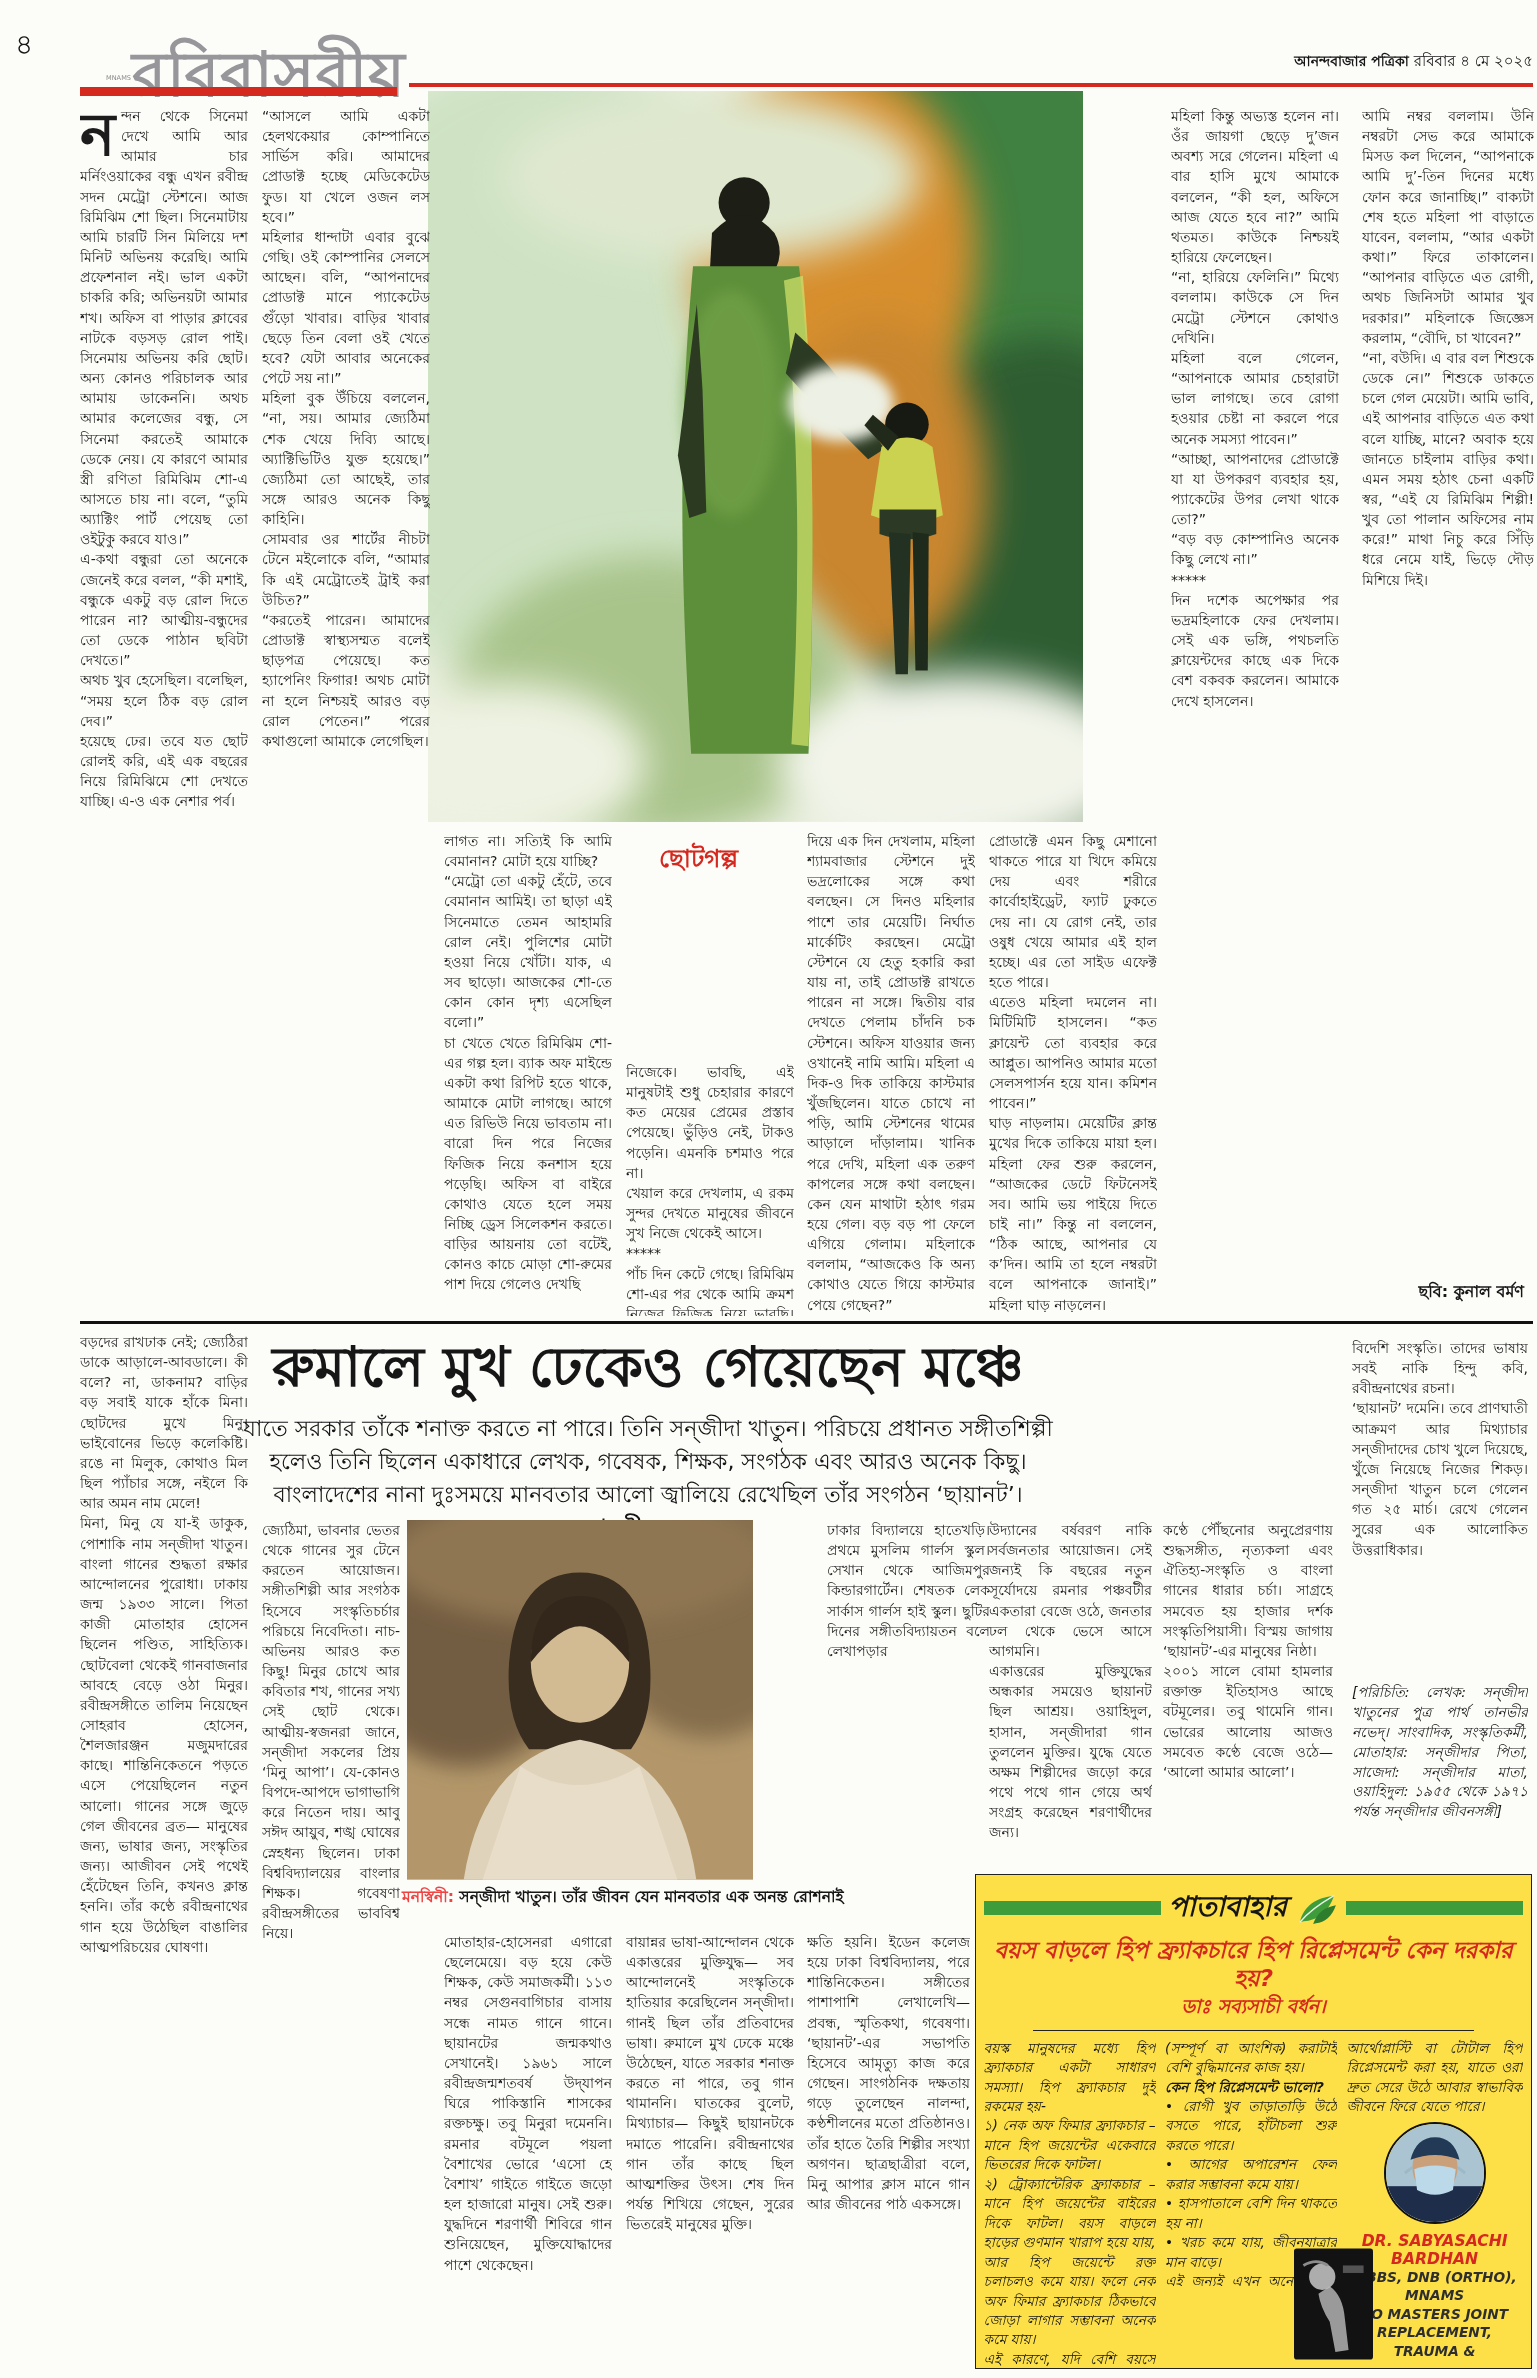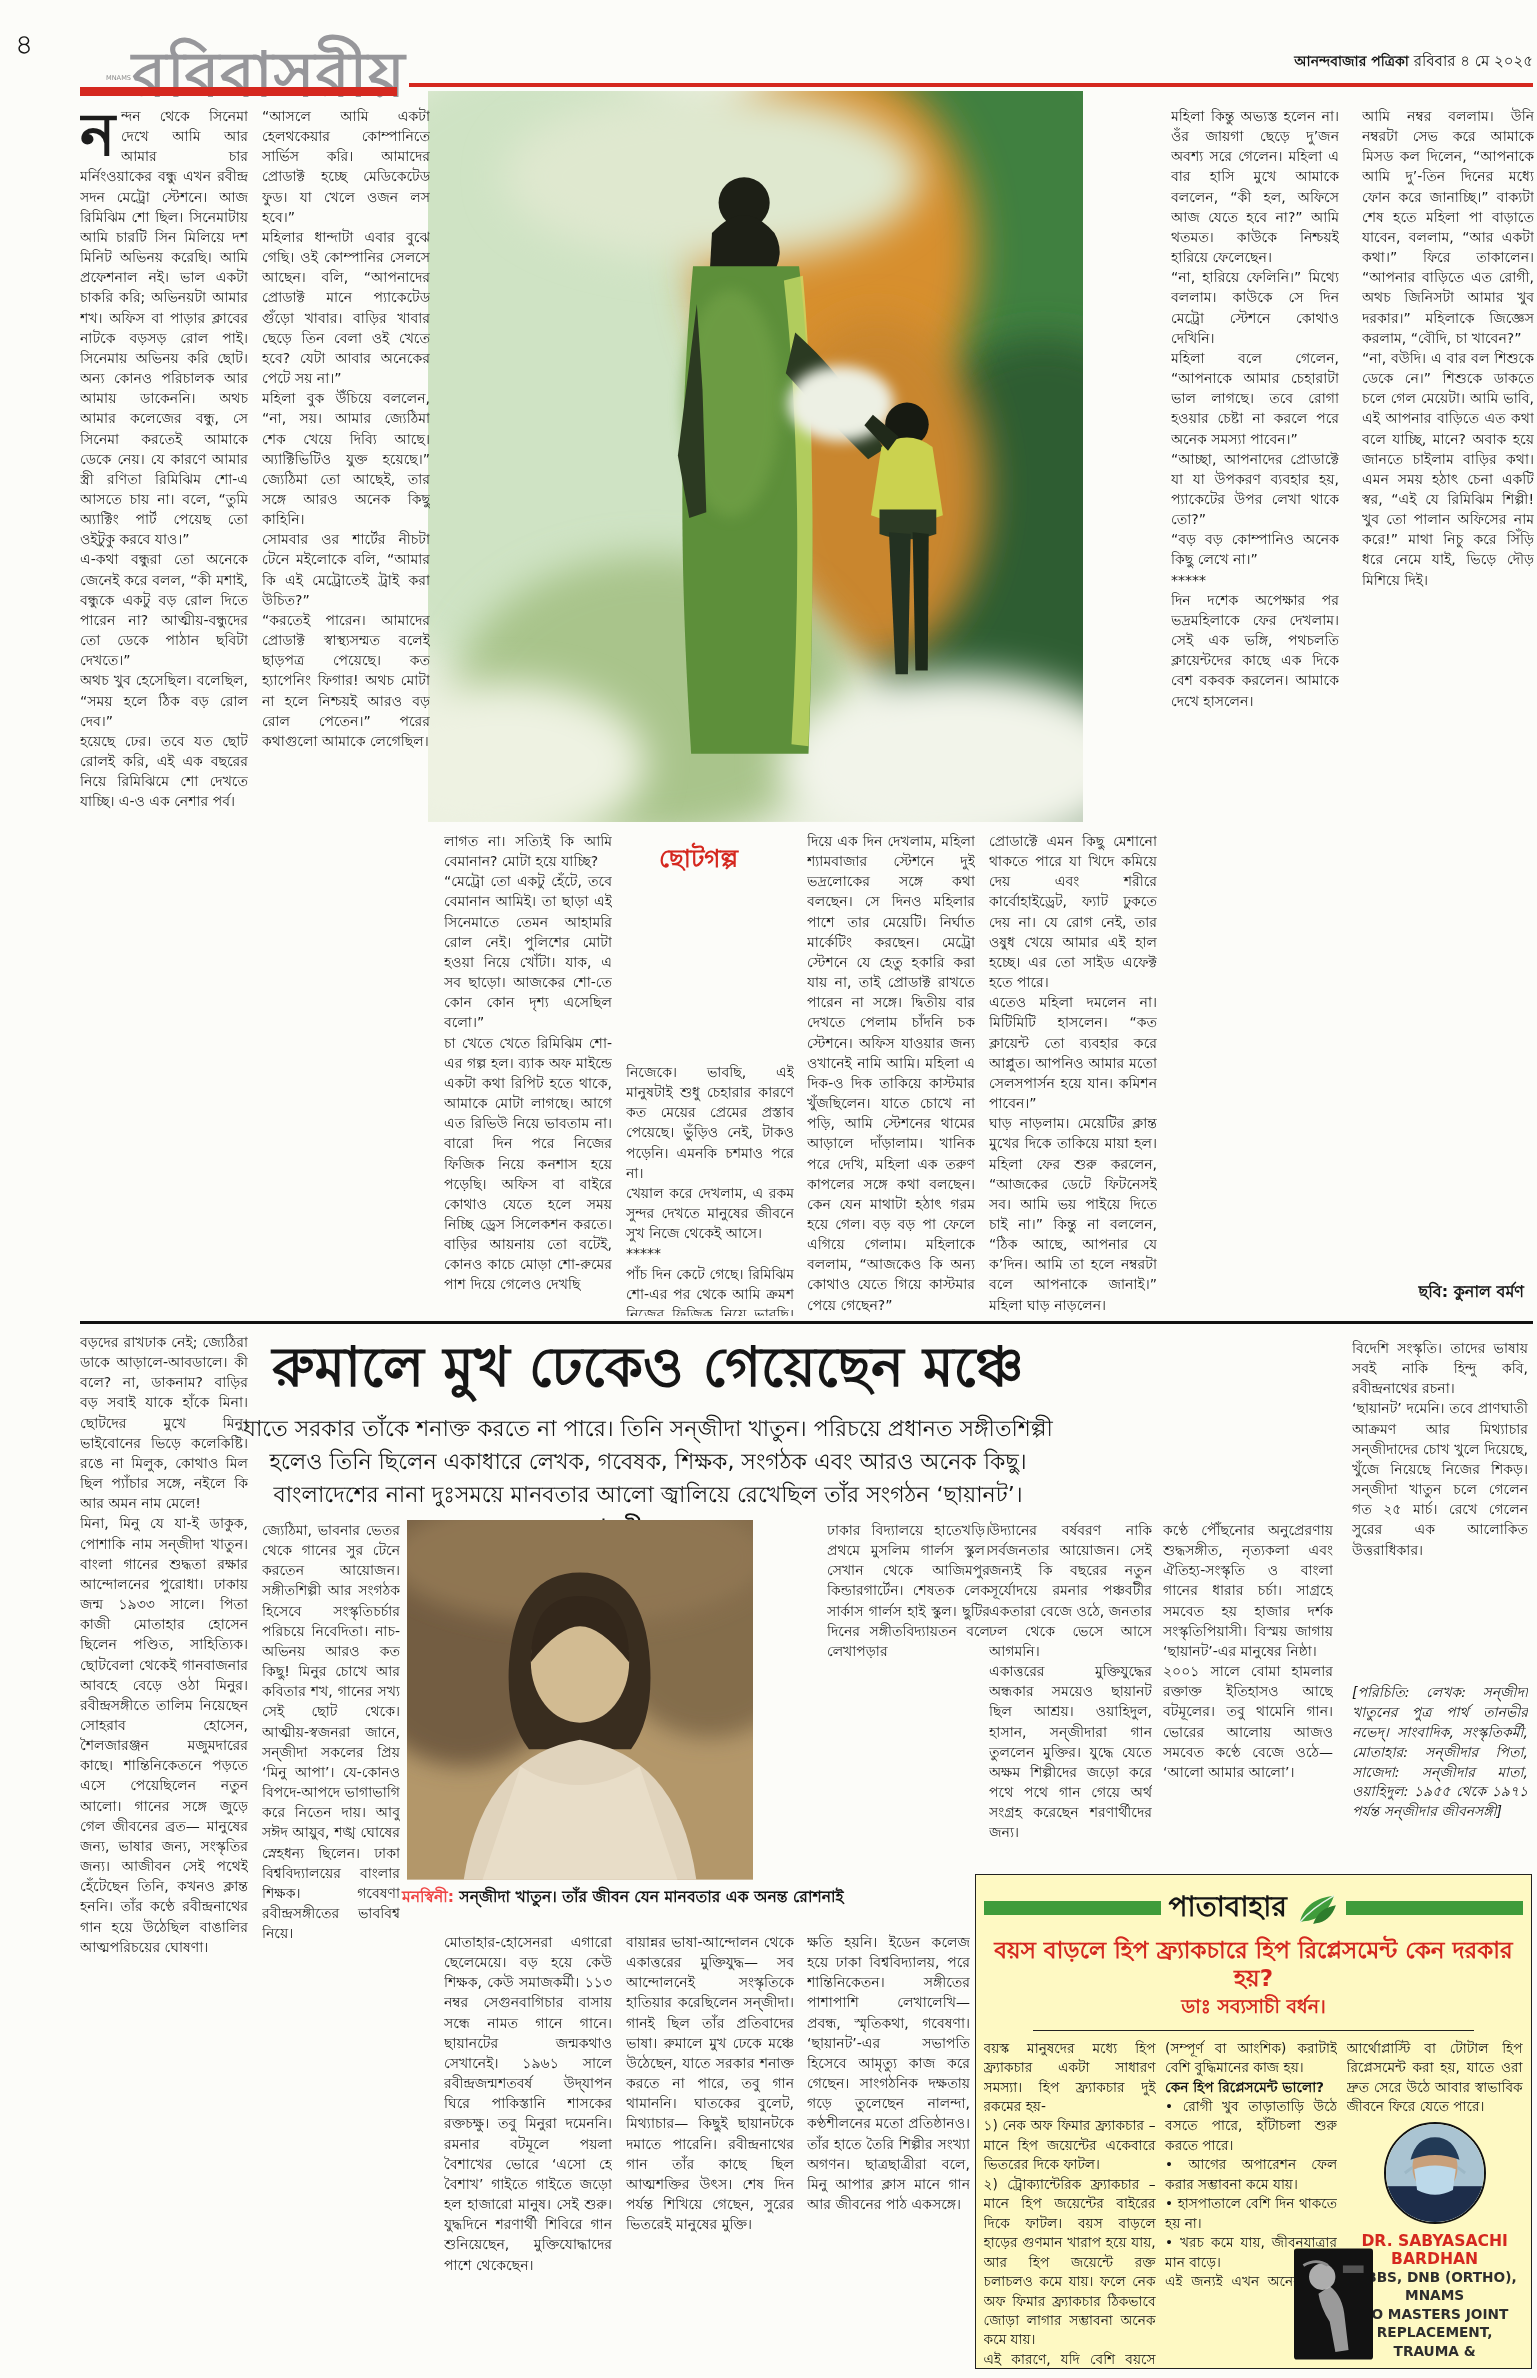--- a/index.html
+++ b/index.html
@@ -14,21 +14,21 @@
   .kicker{color:#d5281f;font-weight:bold;font-size:24.6px;text-align:center;}
   .author{font-weight:bold;font-size:25.6px;text-align:center;margin-top:9.5px;}
   .story-title{font-weight:bold;font-size:112px;line-height:1.05;text-align:center;margin-top:1.9px;}
   .credit{font-weight:bold;font-size:16px;text-align:right;}
   .feat-headline{font-weight:bold;font-size:55px;line-height:1.08;text-align:center;letter-spacing:0px;}
   .standfirst{font-size:22px;line-height:1.5;text-align:center;margin-top:15px;color:#141414;}
   .byline{font-weight:bold;}
   .caption{font-size:15.6px;font-weight:bold;}
   .caption .lbl{color:#ef4444;}
   .rule{background:#111;position:absolute;}
-  .box{position:absolute;border:1.9px solid #222;background:#fef9c3;}
+  .box{position:absolute;border:1.9px solid #222;background:#fde047;font-style:italic;}
   .box-title{font-weight:bold;font-size:28px;}
   .greenbar{background:#3f9c3b;height:14px;flex:1;}
   .box-red-head{color:#d5281f;font-weight:bold;font-size:23px;text-align:center;line-height:1.2;}
   .box-sub{font-weight:bold;font-size:17.5px;text-align:center;margin-top:5.7px;line-height:1.3;}
   .box-doc{color:#d5281f;font-weight:bold;font-size:19px;text-align:center;margin-top:3.8px;
            padding-bottom:5.7px;border-bottom:1.4px solid #222;}
   .hcol{font-size:13.7px;line-height:1.42;text-align:justify;white-space:pre-line;overflow:hidden;}
   .hq{font-weight:bold;}
   .doc-name{color:#d5281f;font-weight:bold;font-size:15.6px;margin-top:7.6px;}
   .doc-cred{font-weight:bold;font-size:13.7px;color:#2e2e2e;line-height:1.35;}

